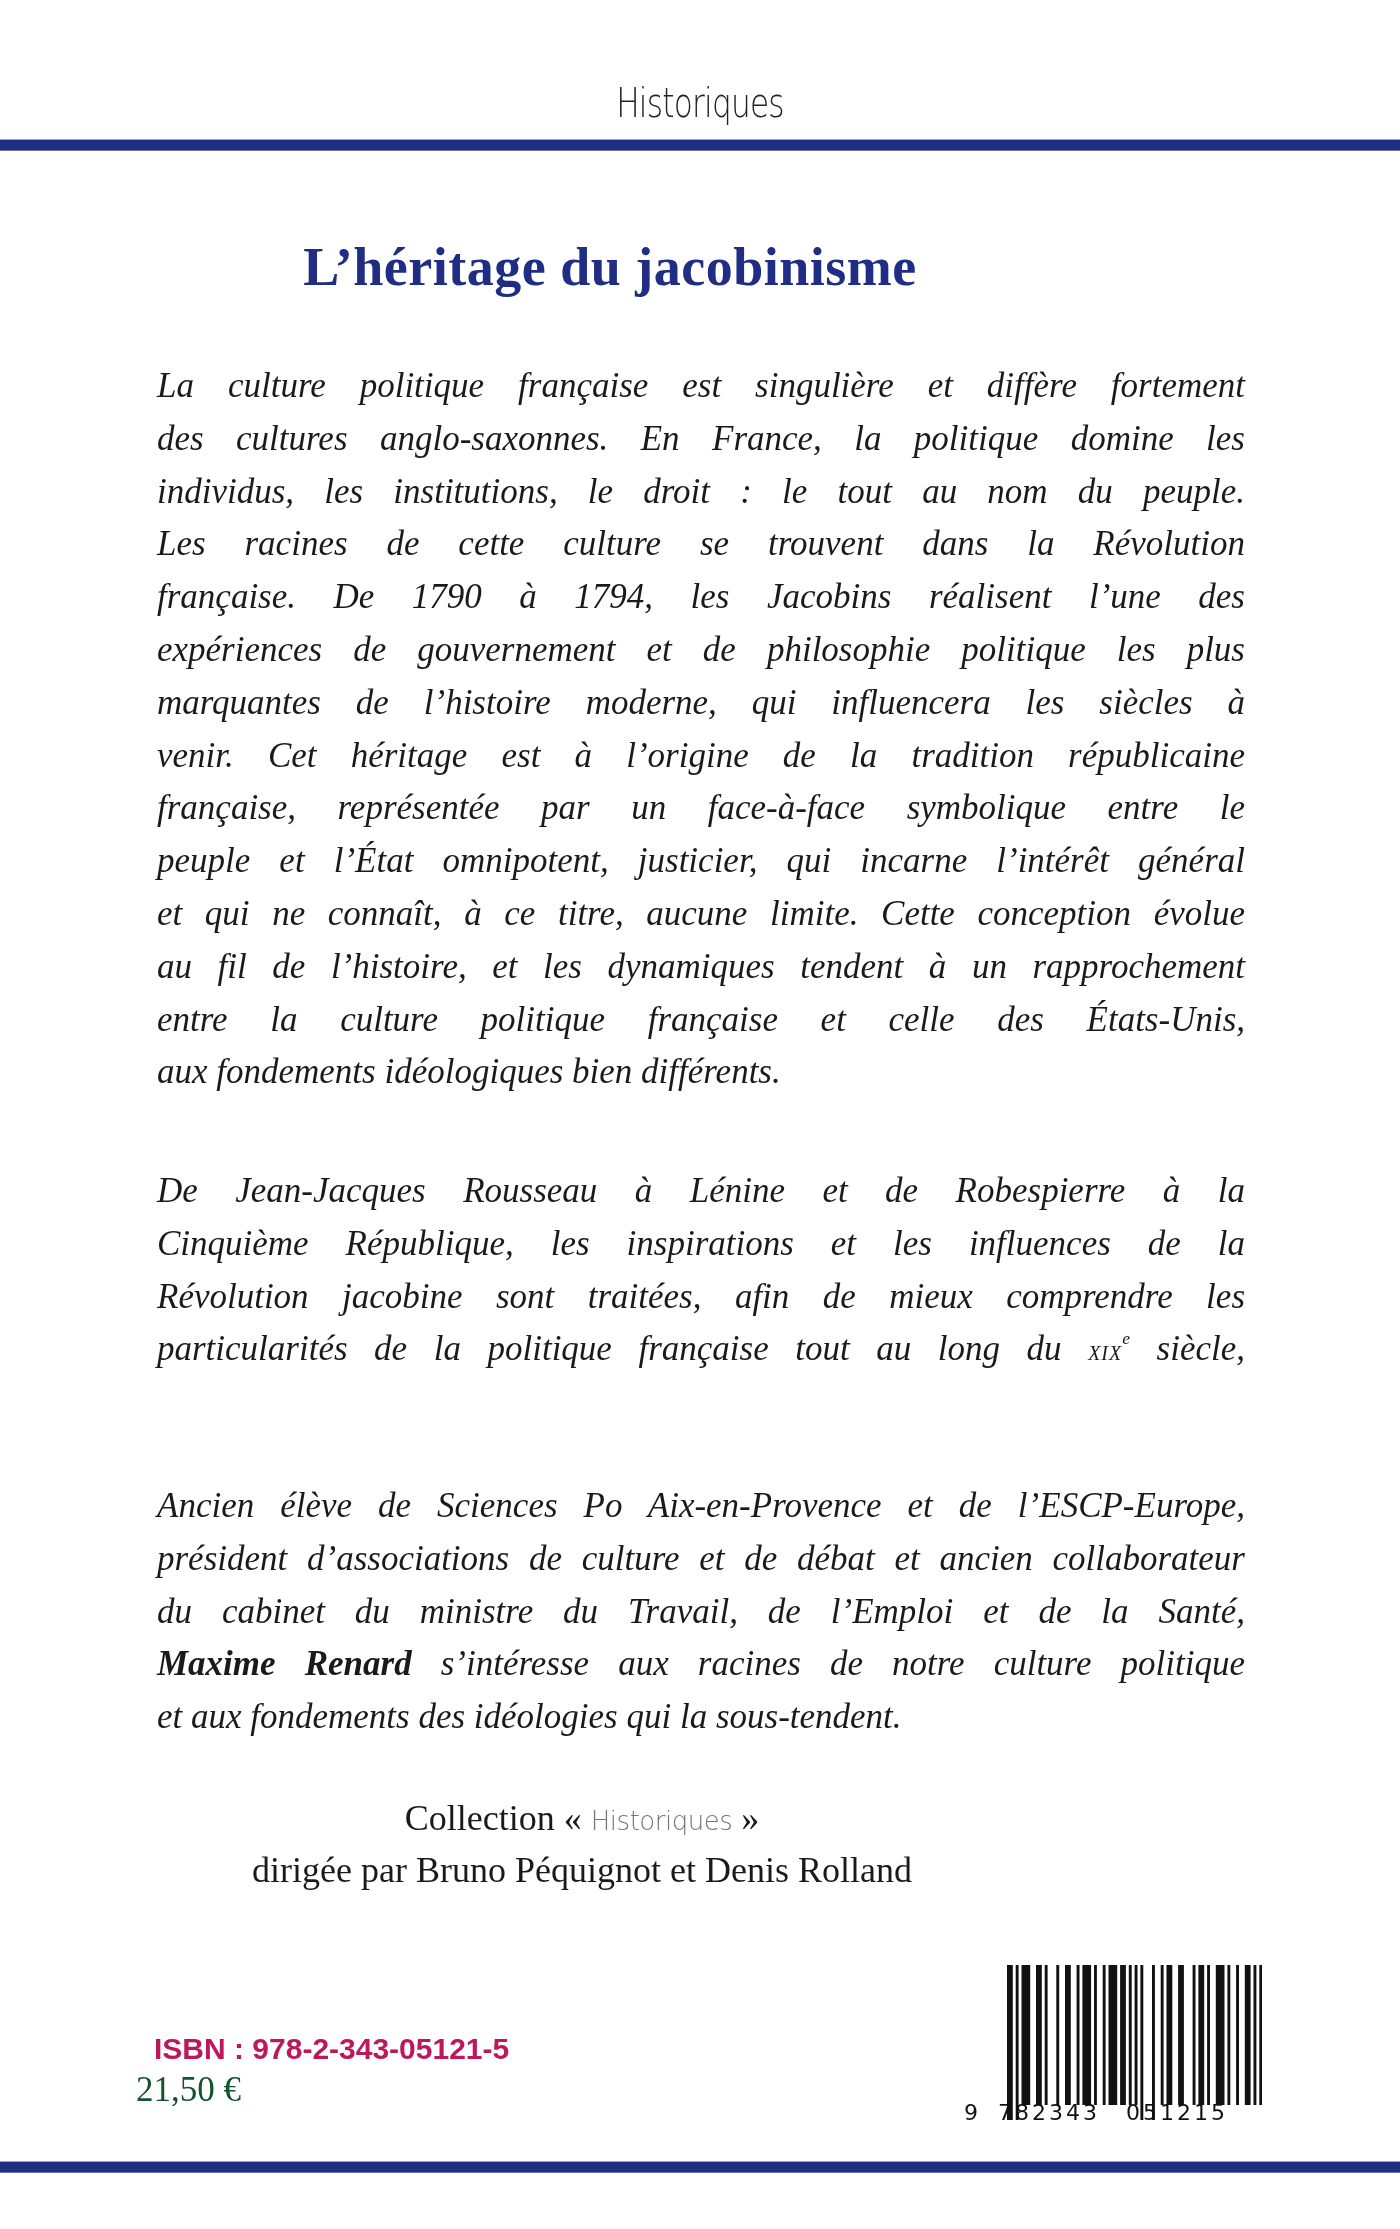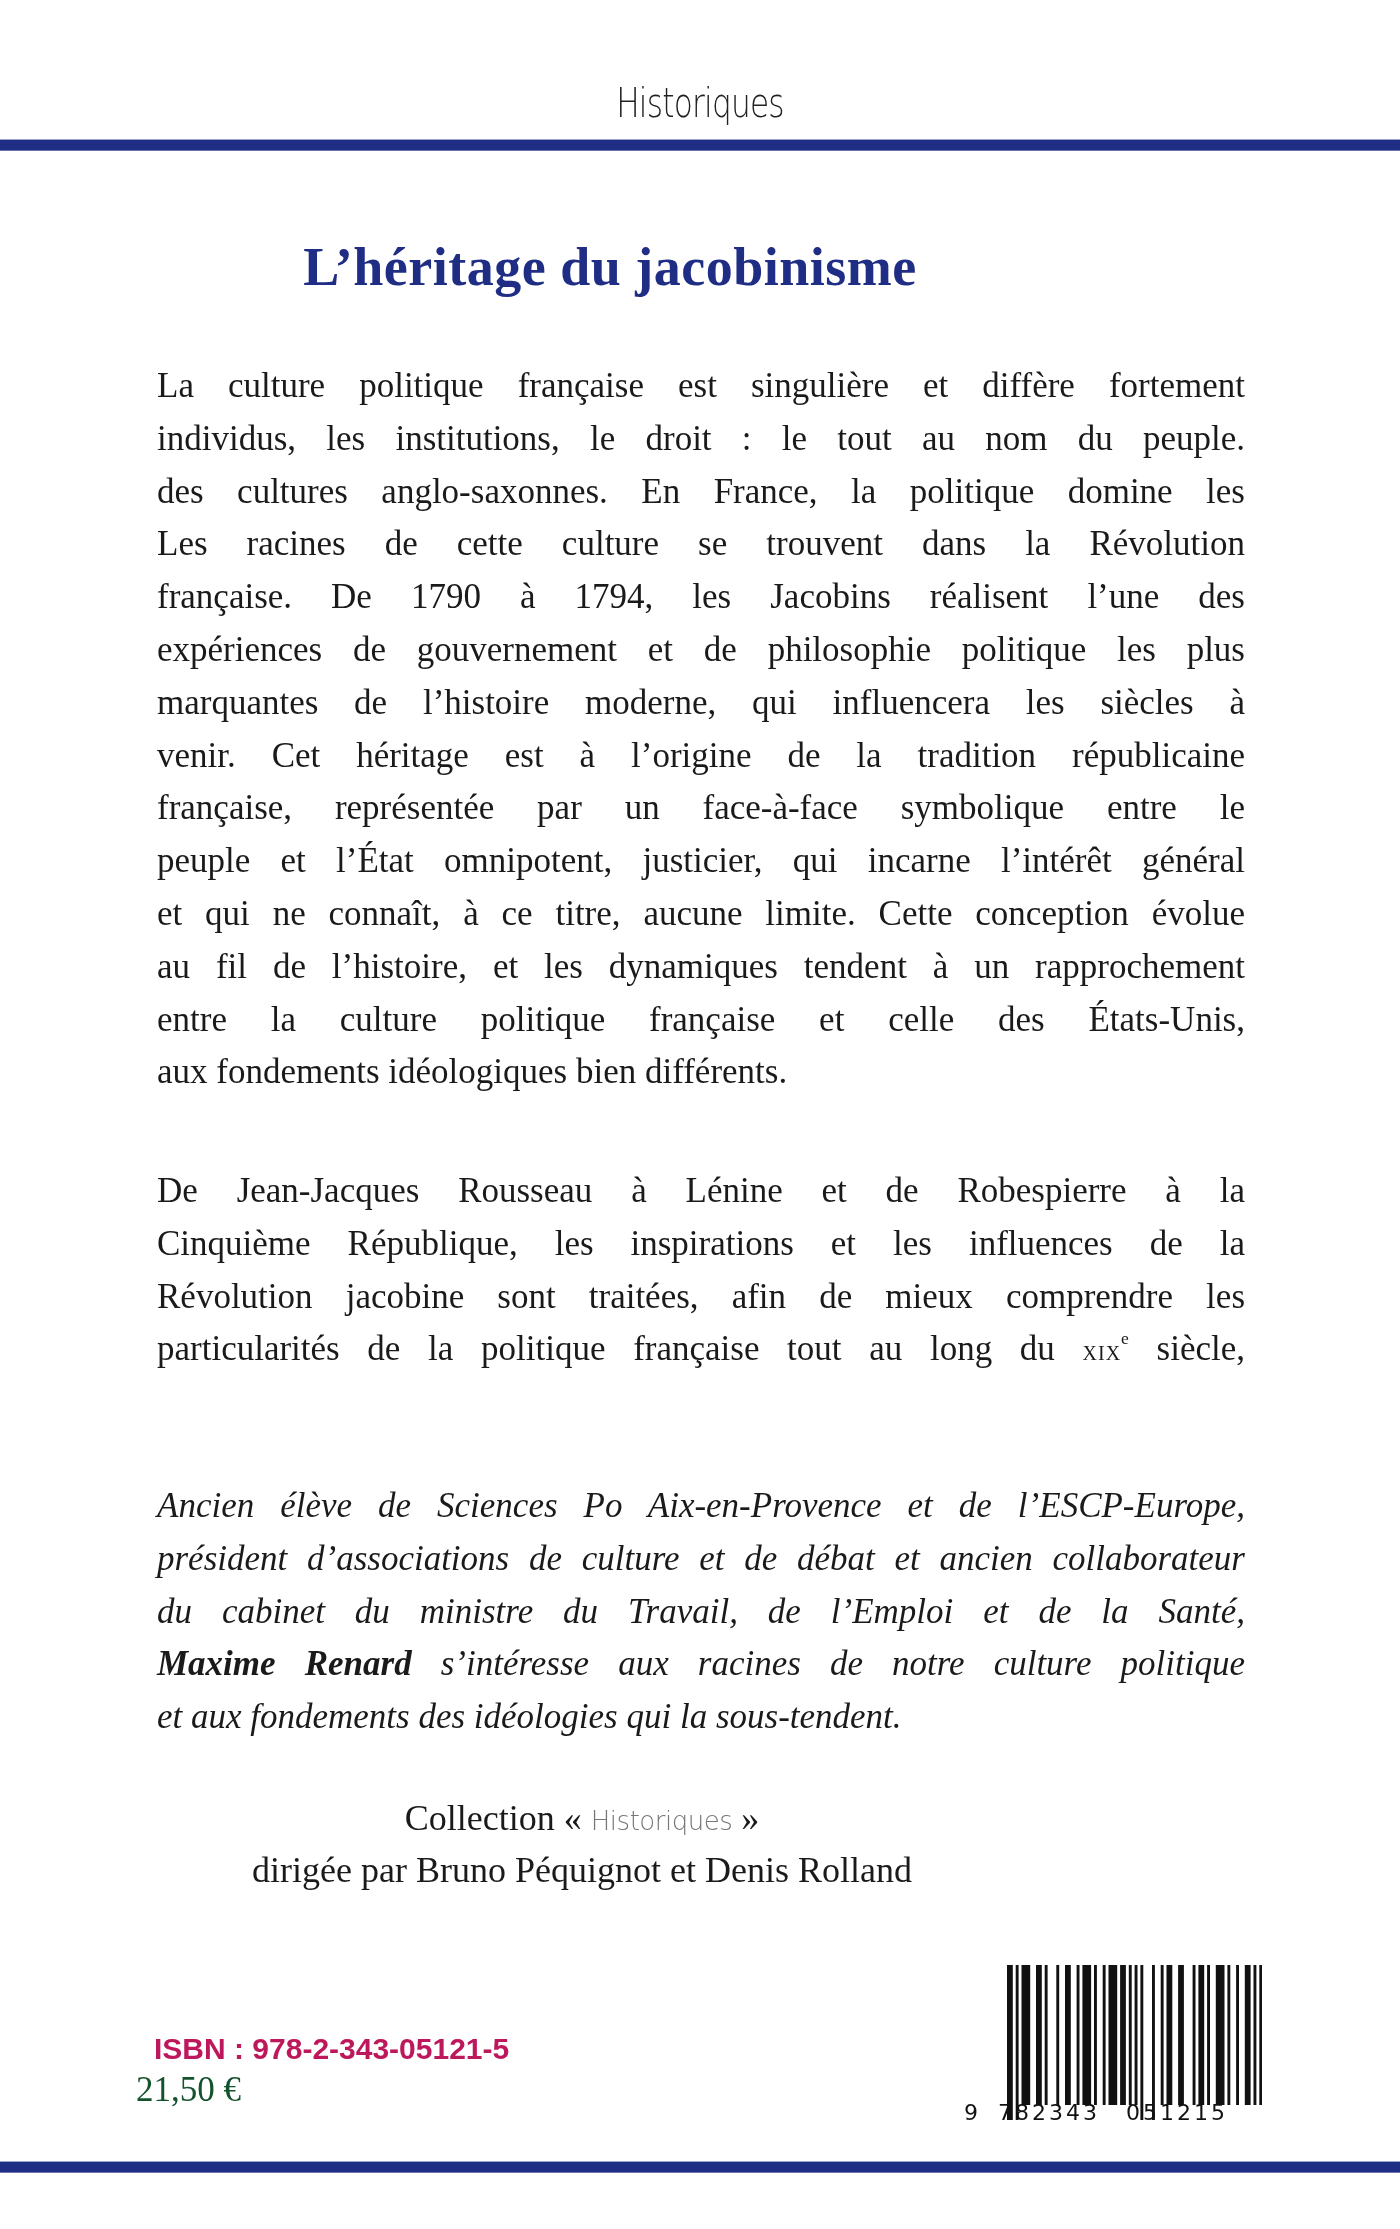--- a/index.html
+++ b/index.html
@@ -3,21 +3,21 @@
 <meta charset="utf-8">
 <style>
   html, body { margin: 0; padding: 0; background: #ffffff; }
   body { width: 1400px; height: 2229px; position: relative; overflow: hidden; font-family: "Liberation Serif", "DejaVu Serif", serif; color: #1a1a1a; }
   .series-mark { position: absolute; top: 78px; left: 0; width: 1400px; text-align: center; font-family: "DejaVu Sans", sans-serif; font-weight: 200; font-size: 40px; letter-spacing: -1px; color: #222; transform: scaleX(0.78); transform-origin: 700px 0; line-height: 50px; }
   .bar { position: absolute; left: 0; width: 1400px; height: 10px; background: #1f2e84; box-shadow: 0 -1px 0 #9aa3cc, 0 1px 0 #6b73a8; }
   .bar.top { top: 140px; }
   .bar.bottom { top: 2162px; }
   .title { position: absolute; top: 232px; left: 0; width: 1220px; text-align: center; font-weight: bold; font-size: 54px; color: #1f2e84; line-height: 70px; letter-spacing: 0.5px; }
   .para { position: absolute; left: 157px; width: 1088px; font-size: 35px; }
-  .para .ln { display: block; height: 52.8px; line-height: 52.8px; white-space: nowrap; text-align: justify; text-align-last: justify; overflow: visible; }
+  .para .ln { display: block; height: 52.8px; line-height: 52.8px; white-space: nowrap; text-align: justify; text-align-last: justify; overflow: visible; font-style: italic; }
   .para .ln.last { text-align-last: left; }
   .p1 { top: 360px; }
   .p2 { top: 1165px; }
   .p3 { top: 1480px; font-style: italic; }
   .p3 .ln b { font-weight: bold; }
   .sc { font-variant: small-caps; font-size: 0.82em; letter-spacing: 1px; }
   sup { font-size: 0.5em; vertical-align: 0.9em; line-height: 0; }
   .collection { position: absolute; left: 0; width: 1164px; text-align: center; font-size: 36px; line-height: 52px; }
   .collection.l1 { top: 1792px; }
   .collection.l2 { top: 1844px; }
@@ -29,22 +29,22 @@
 </head>
 <body>
 
 <div class="series-mark">Historiques</div>
 <div class="bar top"></div>
 
 <h1 class="title" style="margin:0">L’héritage du jacobinisme</h1>
 
 <div class="para p1">
   <span class="ln">La culture politique française est singulière et diffère fortement</span>
+  <span class="ln">des cultures anglo-saxonnes. En France, la politique domine les</span>
   <span class="ln">individus, les institutions, le droit : le tout au nom du peuple.</span>
-  <span class="ln">des cultures anglo-saxonnes. En France, la politique domine les</span>
   <span class="ln">Les racines de cette culture se trouvent dans la Révolution</span>
   <span class="ln">française. De 1790 à 1794, les Jacobins réalisent l’une des</span>
   <span class="ln">expériences de gouvernement et de philosophie politique les plus</span>
   <span class="ln">marquantes de l’histoire moderne, qui influencera les siècles à</span>
   <span class="ln">venir. Cet héritage est à l’origine de la tradition républicaine</span>
   <span class="ln">française, représentée par un face-à-face symbolique entre le</span>
   <span class="ln">peuple et l’État omnipotent, justicier, qui incarne l’intérêt général</span>
   <span class="ln">et qui ne connaît, à ce titre, aucune limite. Cette conception évolue</span>
   <span class="ln">au fil de l’histoire, et les dynamiques tendent à un rapprochement</span>
   <span class="ln">entre la culture politique française et celle des États-Unis,</span>

